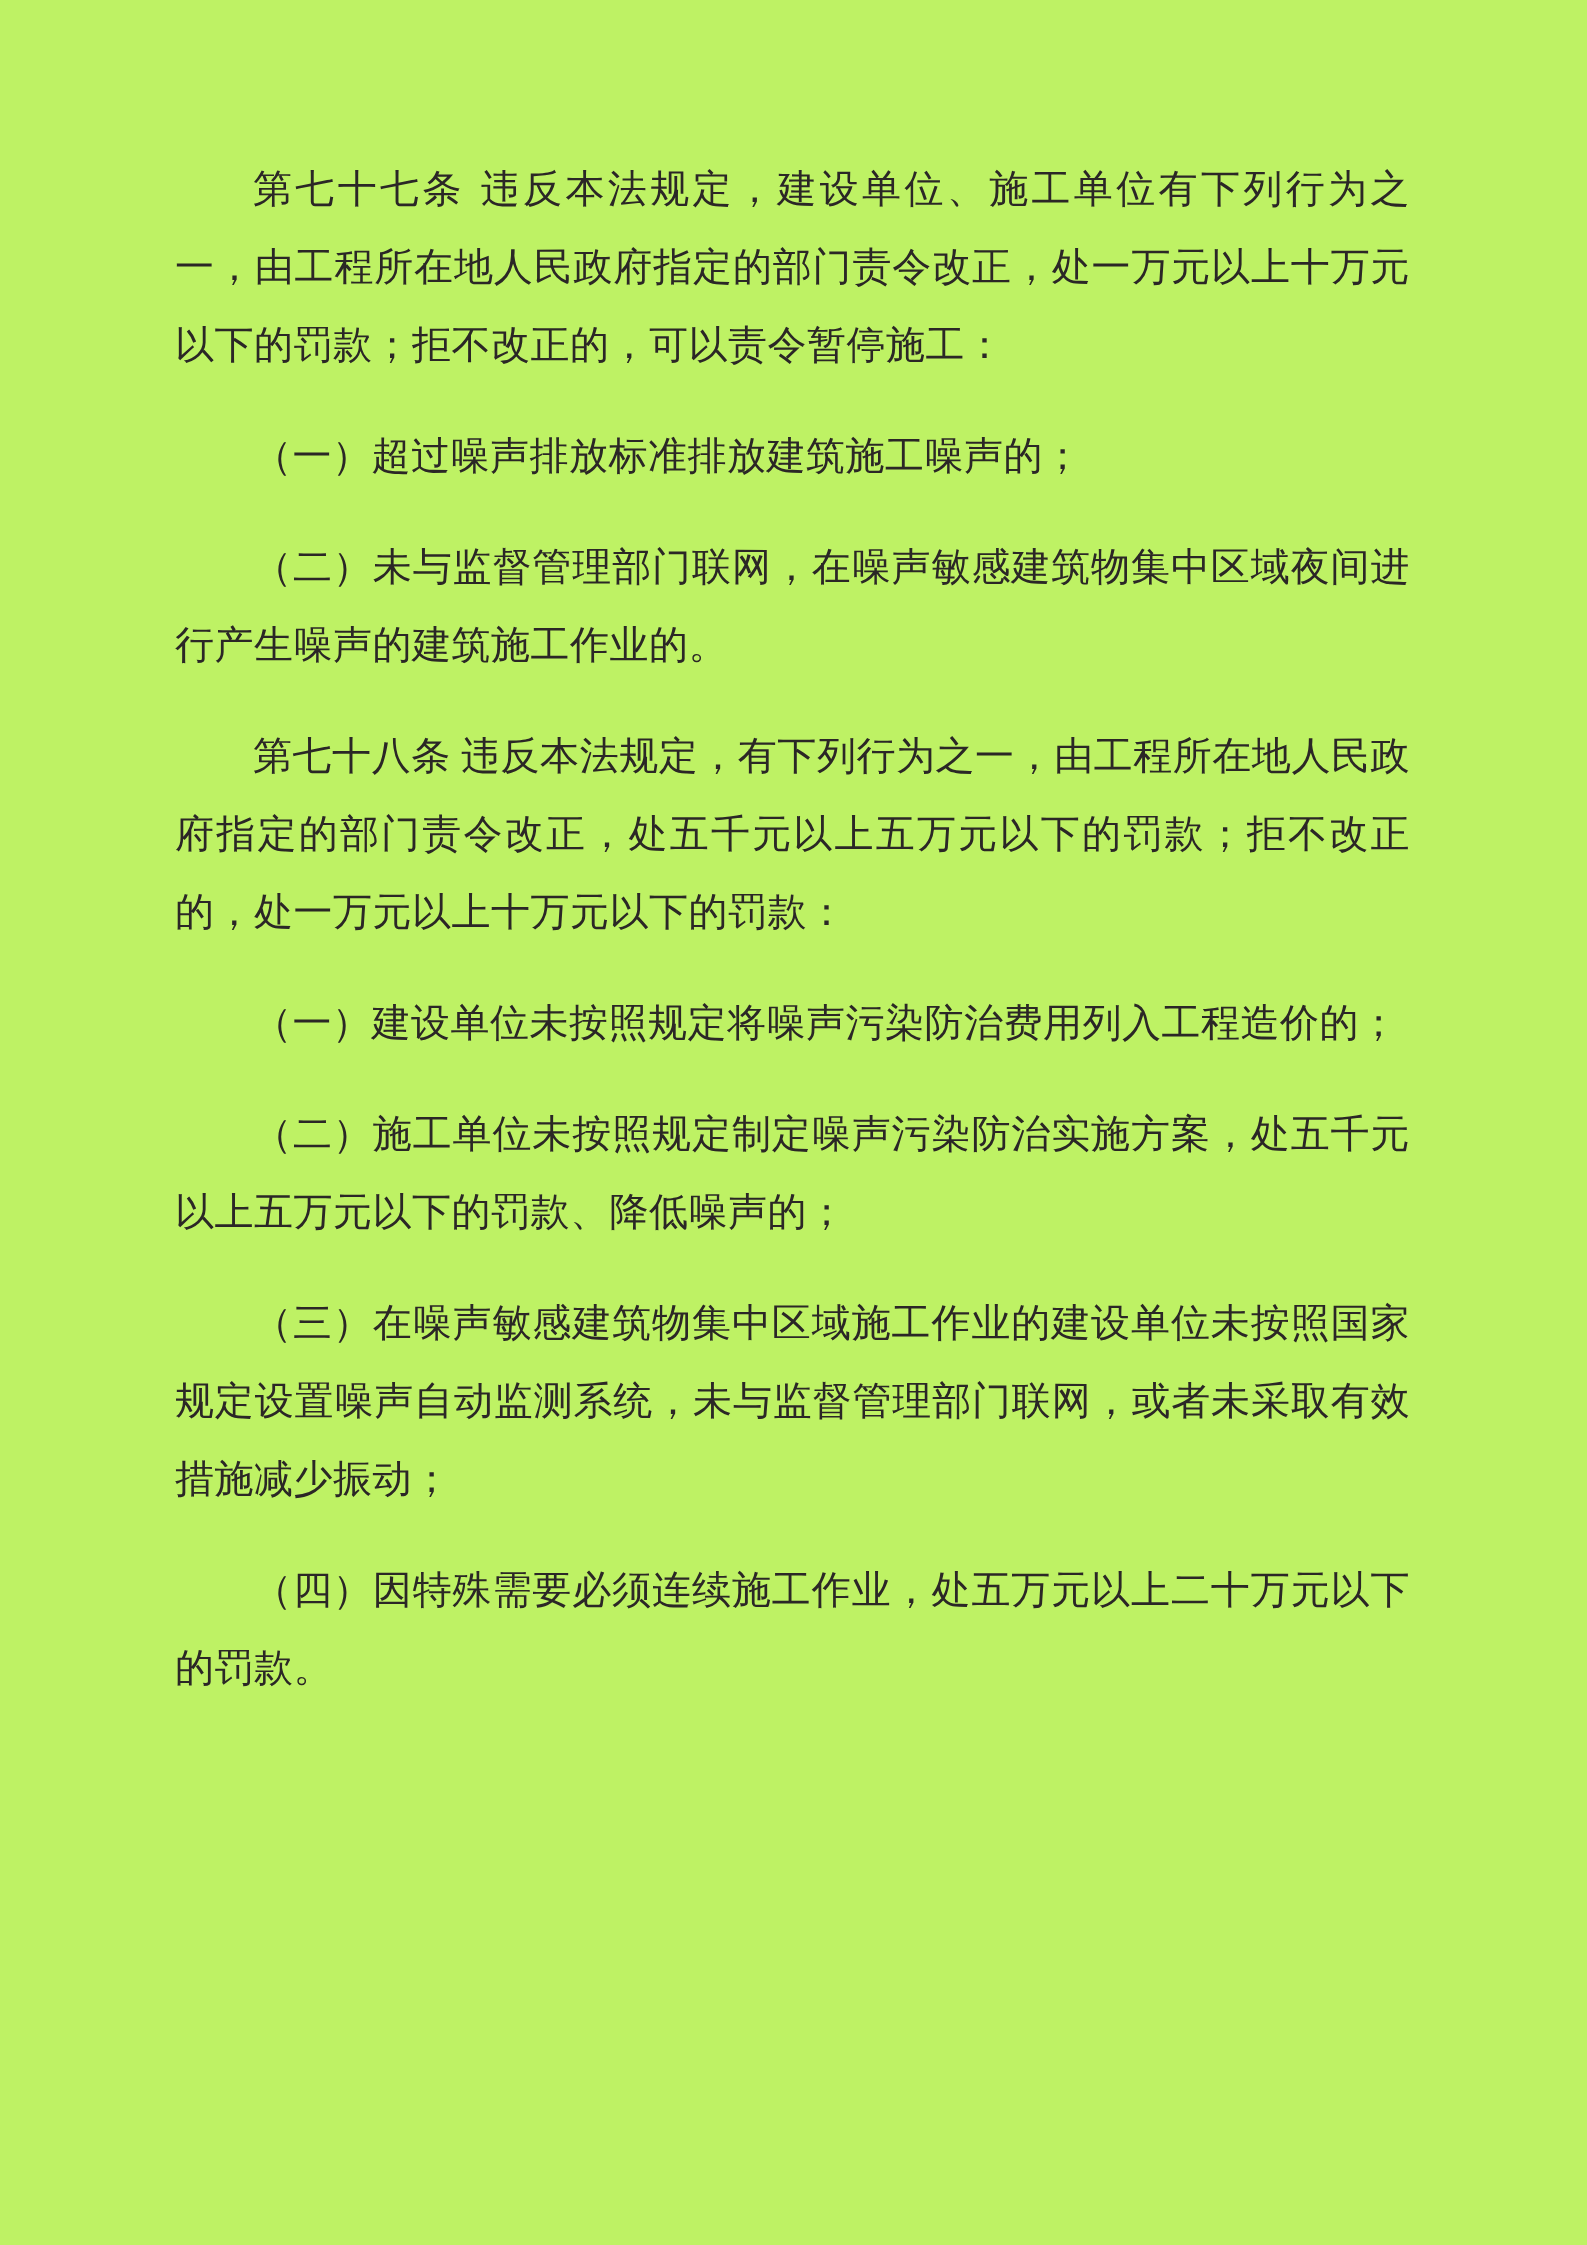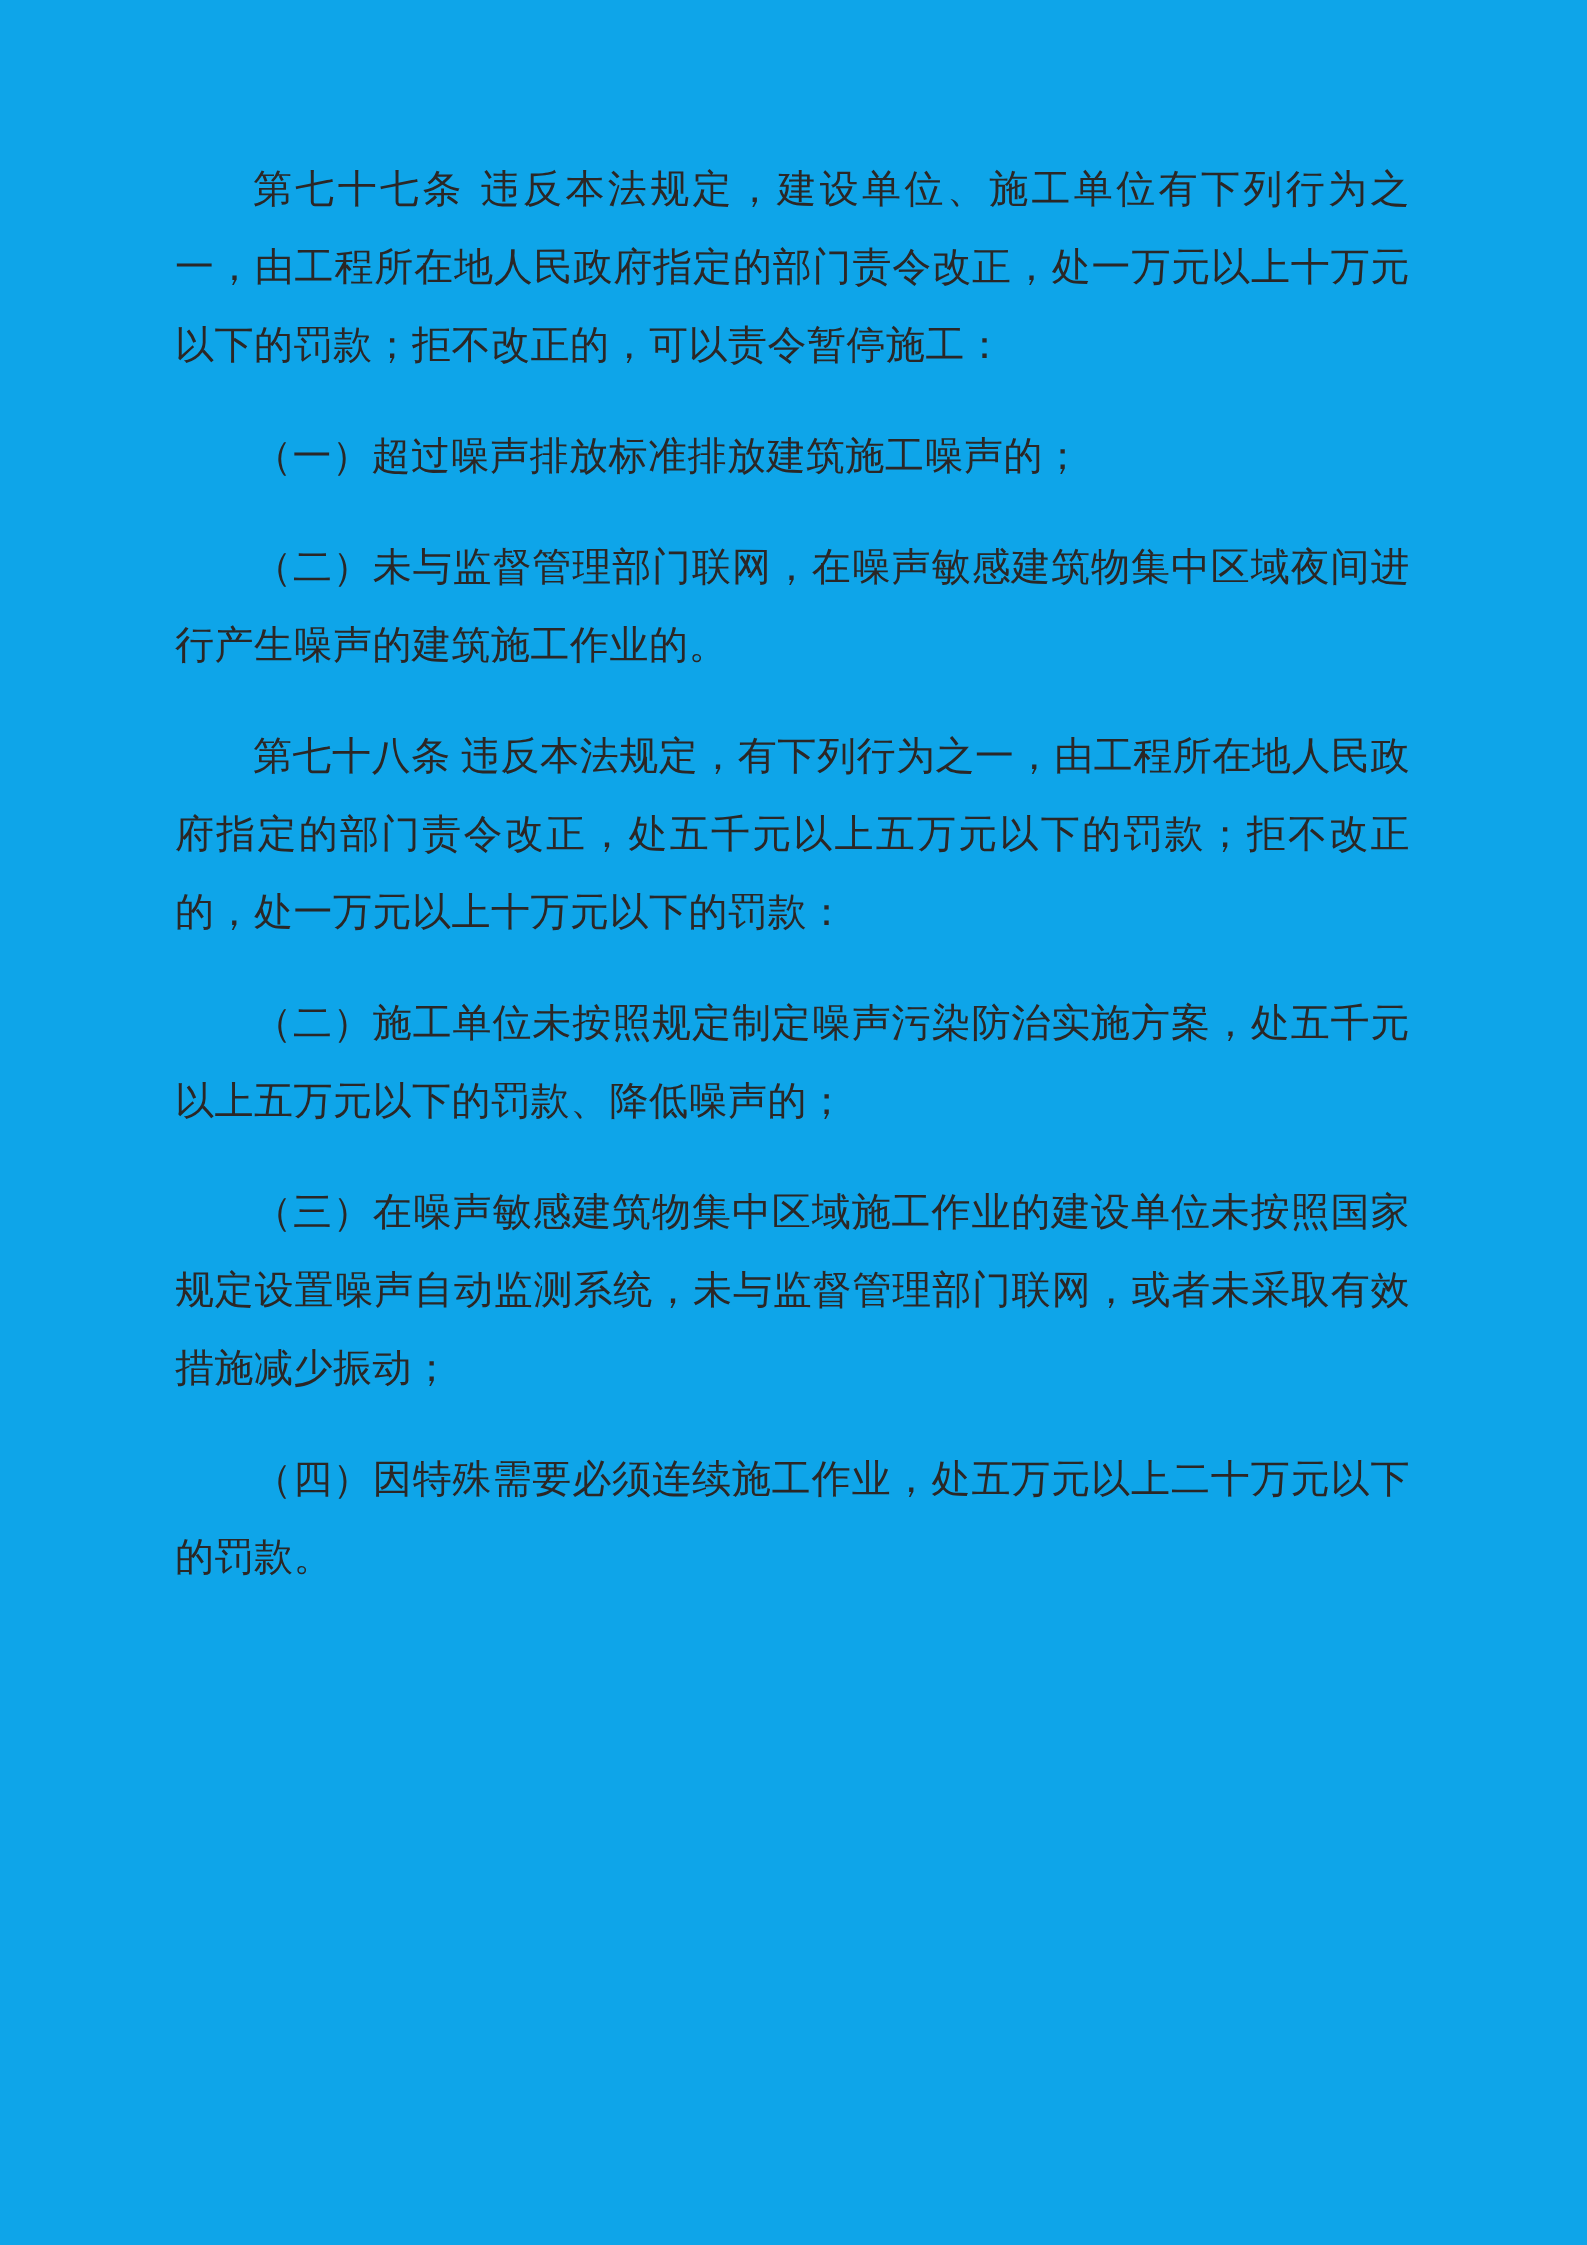--- a/index.html
+++ b/index.html
@@ -12,21 +12,21 @@
     height: 2245px;
     font-family: "DejaVu Serif", "Liberation Serif", serif;
     color: #231f20;
   }
   .page {
     position: relative;
     width: 1587px;
     height: 2245px;
     box-sizing: border-box;
     padding: 150px 175px 0 175px;
-    background: #0ea5e9;
+    background: #bef264;
   }
   .doc-body {
     width: 1235px;
   }
   p.para {
     margin: 0 0 0 0;
     font-size: 39px;
     line-height: 78px;
     text-align: justify;
     text-justify: inter-ideograph;
@@ -44,17 +44,18 @@
 </style>
 </head>
 <body>
 
 <div class="page">
   <div class="doc-body">
     <p class="para indent">第七十七条 违反本法规定，建设单位、施工单位有下列行为之一，由工程所在地人民政府指定的部门责令改正，处一万元以上十万元以下的罚款；拒不改正的，可以责令暂停施工：</p>
     <p class="para indent">（一）超过噪声排放标准排放建筑施工噪声的；</p>
     <p class="para indent">（二）未与监督管理部门联网，在噪声敏感建筑物集中区域夜间进行产生噪声的建筑施工作业的。</p>
     <p class="para indent">第七十八条 违反本法规定，有下列行为之一，由工程所在地人民政府指定的部门责令改正，处五千元以上五万元以下的罚款；拒不改正的，处一万元以上十万元以下的罚款：</p>
+    <p class="para indent">（一）建设单位未按照规定将噪声污染防治费用列入工程造价的；</p>
     <p class="para indent">（二）施工单位未按照规定制定噪声污染防治实施方案，处五千元以上五万元以下的罚款、降低噪声的；</p>
     <p class="para indent">（三）在噪声敏感建筑物集中区域施工作业的建设单位未按照国家规定设置噪声自动监测系统，未与监督管理部门联网，或者未采取有效措施减少振动；</p>
     <p class="para indent">（四）因特殊需要必须连续施工作业，处五万元以上二十万元以下的罚款。</p>
   </div>
 </div>
 
 </body></html>

